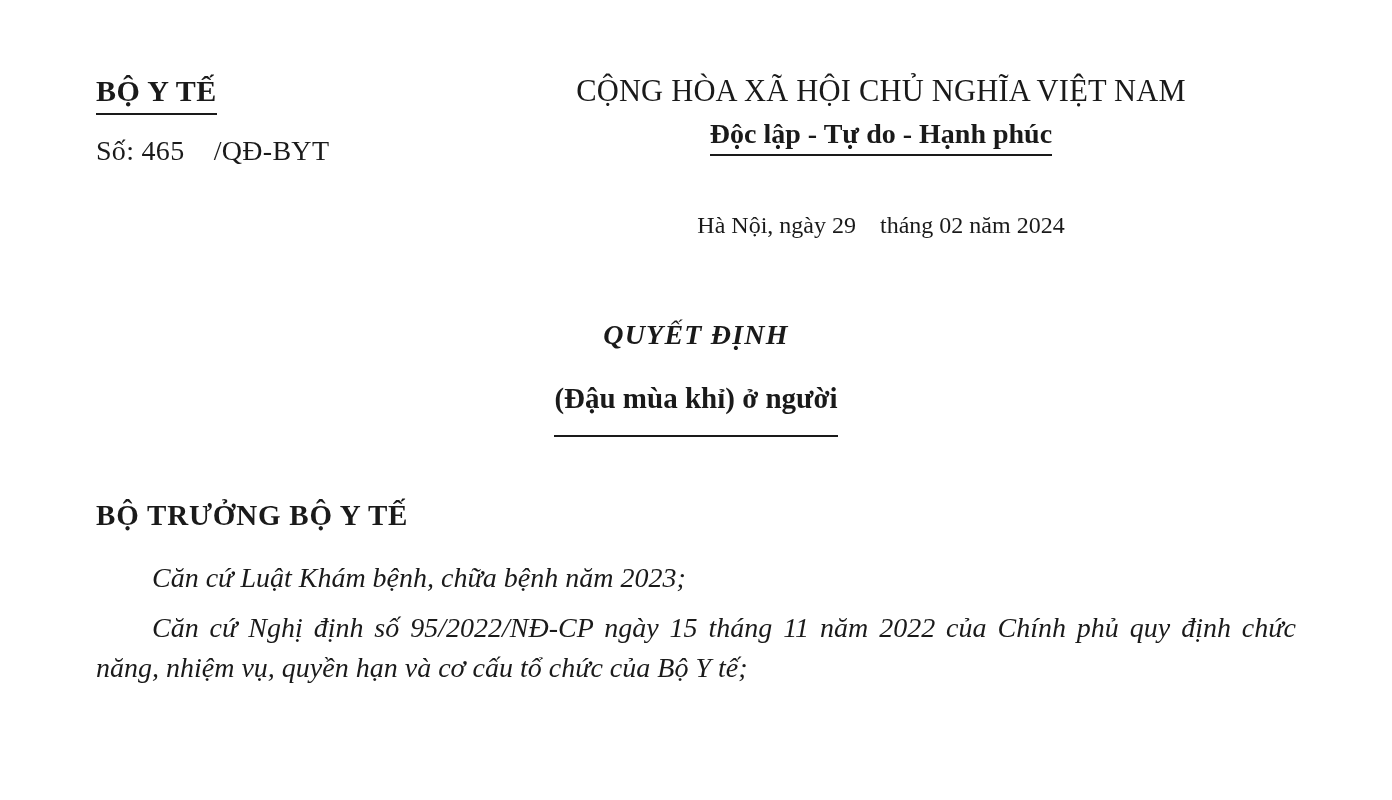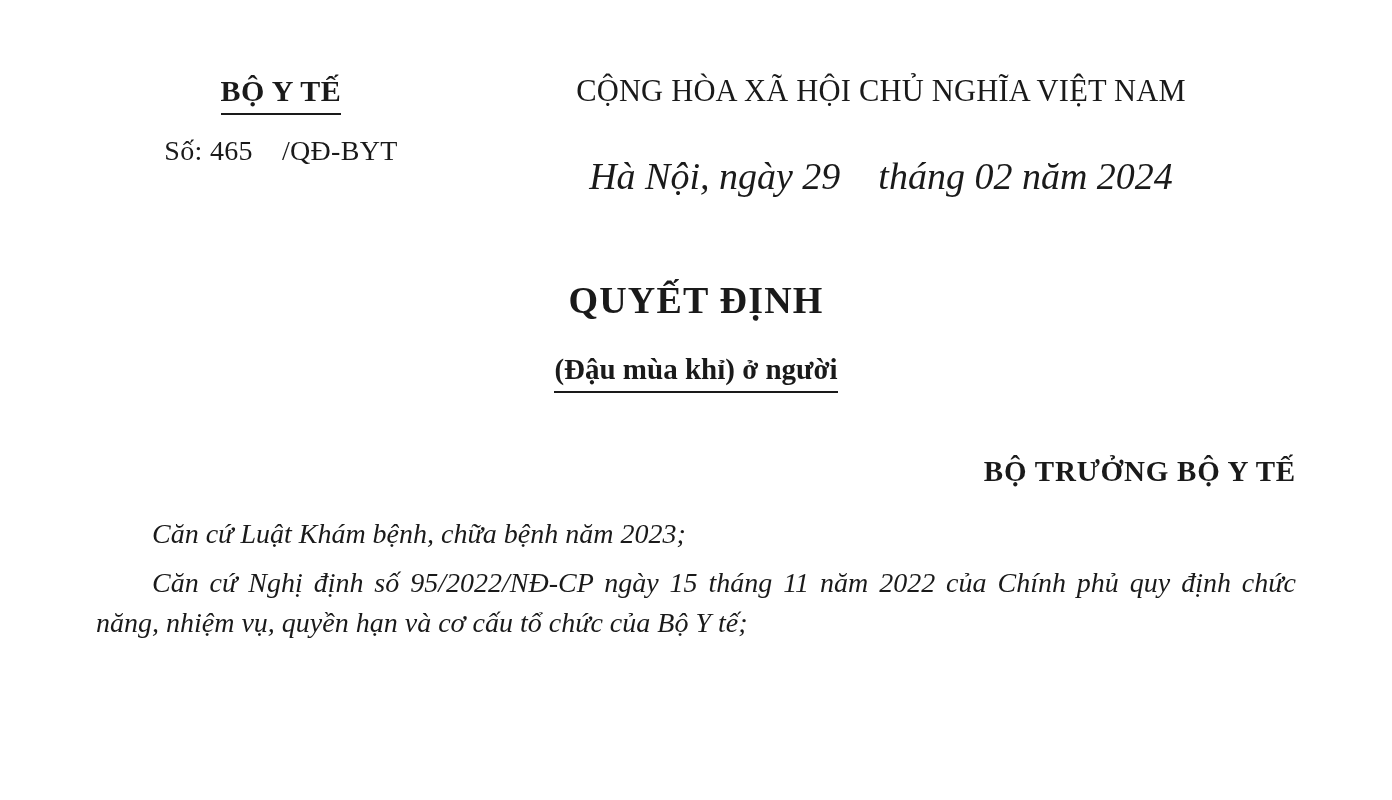--- a/index.html
+++ b/index.html
@@ -23,21 +23,20 @@
   }
 
   
   .header {
     display: flex;
     align-items: flex-start;
     margin-top: 12px;
   }
   .header-left {
     width: 370px;
-    text-align: center;
     flex: 0 0 auto;
   }
   .header-right {
     flex: 1 1 auto;
     text-align: center;
   }
   .issuer {
     font-size: 30px;
     font-weight: bold;
     letter-spacing: 0.5px;
@@ -61,51 +60,51 @@
     margin-top: 4px;
     line-height: 1.3;
   }
   .docnum {
     font-size: 28px;
     margin-top: 20px;
     letter-spacing: 0.3px;
     white-space: pre;
   }
   .placedate {
-    font-size: 38px;
-    font-style: italic;
-    margin-top: 42px;
+    font-size: 24px;
+    margin-top: 56px;
     white-space: pre;
   }
 
   
   .title-block {
     text-align: center;
     margin-top: 80px;
   }
   .doc-type {
-    font-size: 38px;
+    font-size: 28px;
     font-weight: bold;
     letter-spacing: 1.2px;
+    font-style: italic;
   }
   .doc-subject {
     font-size: 29px;
     font-weight: bold;
     line-height: 1.45;
     margin-top: 26px;
   }
   .doc-subject .line2 {
     display: inline-block;
     border-bottom: 2px solid #1a1a1a;
-    padding-bottom: 1px;
+    padding-bottom: 16px;
   }
 
   
   .authority {
-    text-align: right;
+    text-align: left;
     font-size: 29px;
     font-weight: bold;
     letter-spacing: 0.8px;
     margin-top: 62px;
   }
 
   
   .preamble {
     margin-top: 26px;
     font-size: 28px;
@@ -126,20 +125,21 @@
 
 <div class="page">
 
   <div class="header">
     <div class="header-left">
       <div class="issuer">BỘ Y TẾ</div>
       <div class="docnum">Số: 465    /QĐ-BYT</div>
     </div>
     <div class="header-right">
       <div class="nation">CỘNG HÒA XÃ HỘI CHỦ NGHĨA VIỆT NAM</div>
+      <div class="motto">Độc lập - Tự do - Hạnh phúc</div>
       <div class="placedate">Hà Nội, ngày 29    tháng 02 năm 2024</div>
     </div>
   </div>
 
   <div class="title-block">
     <div class="doc-type">QUYẾT ĐỊNH</div>
     <div class="doc-subject">
       <div><span class="line2">(Đậu mùa khỉ) ở người</span></div>
     </div>
   </div>

